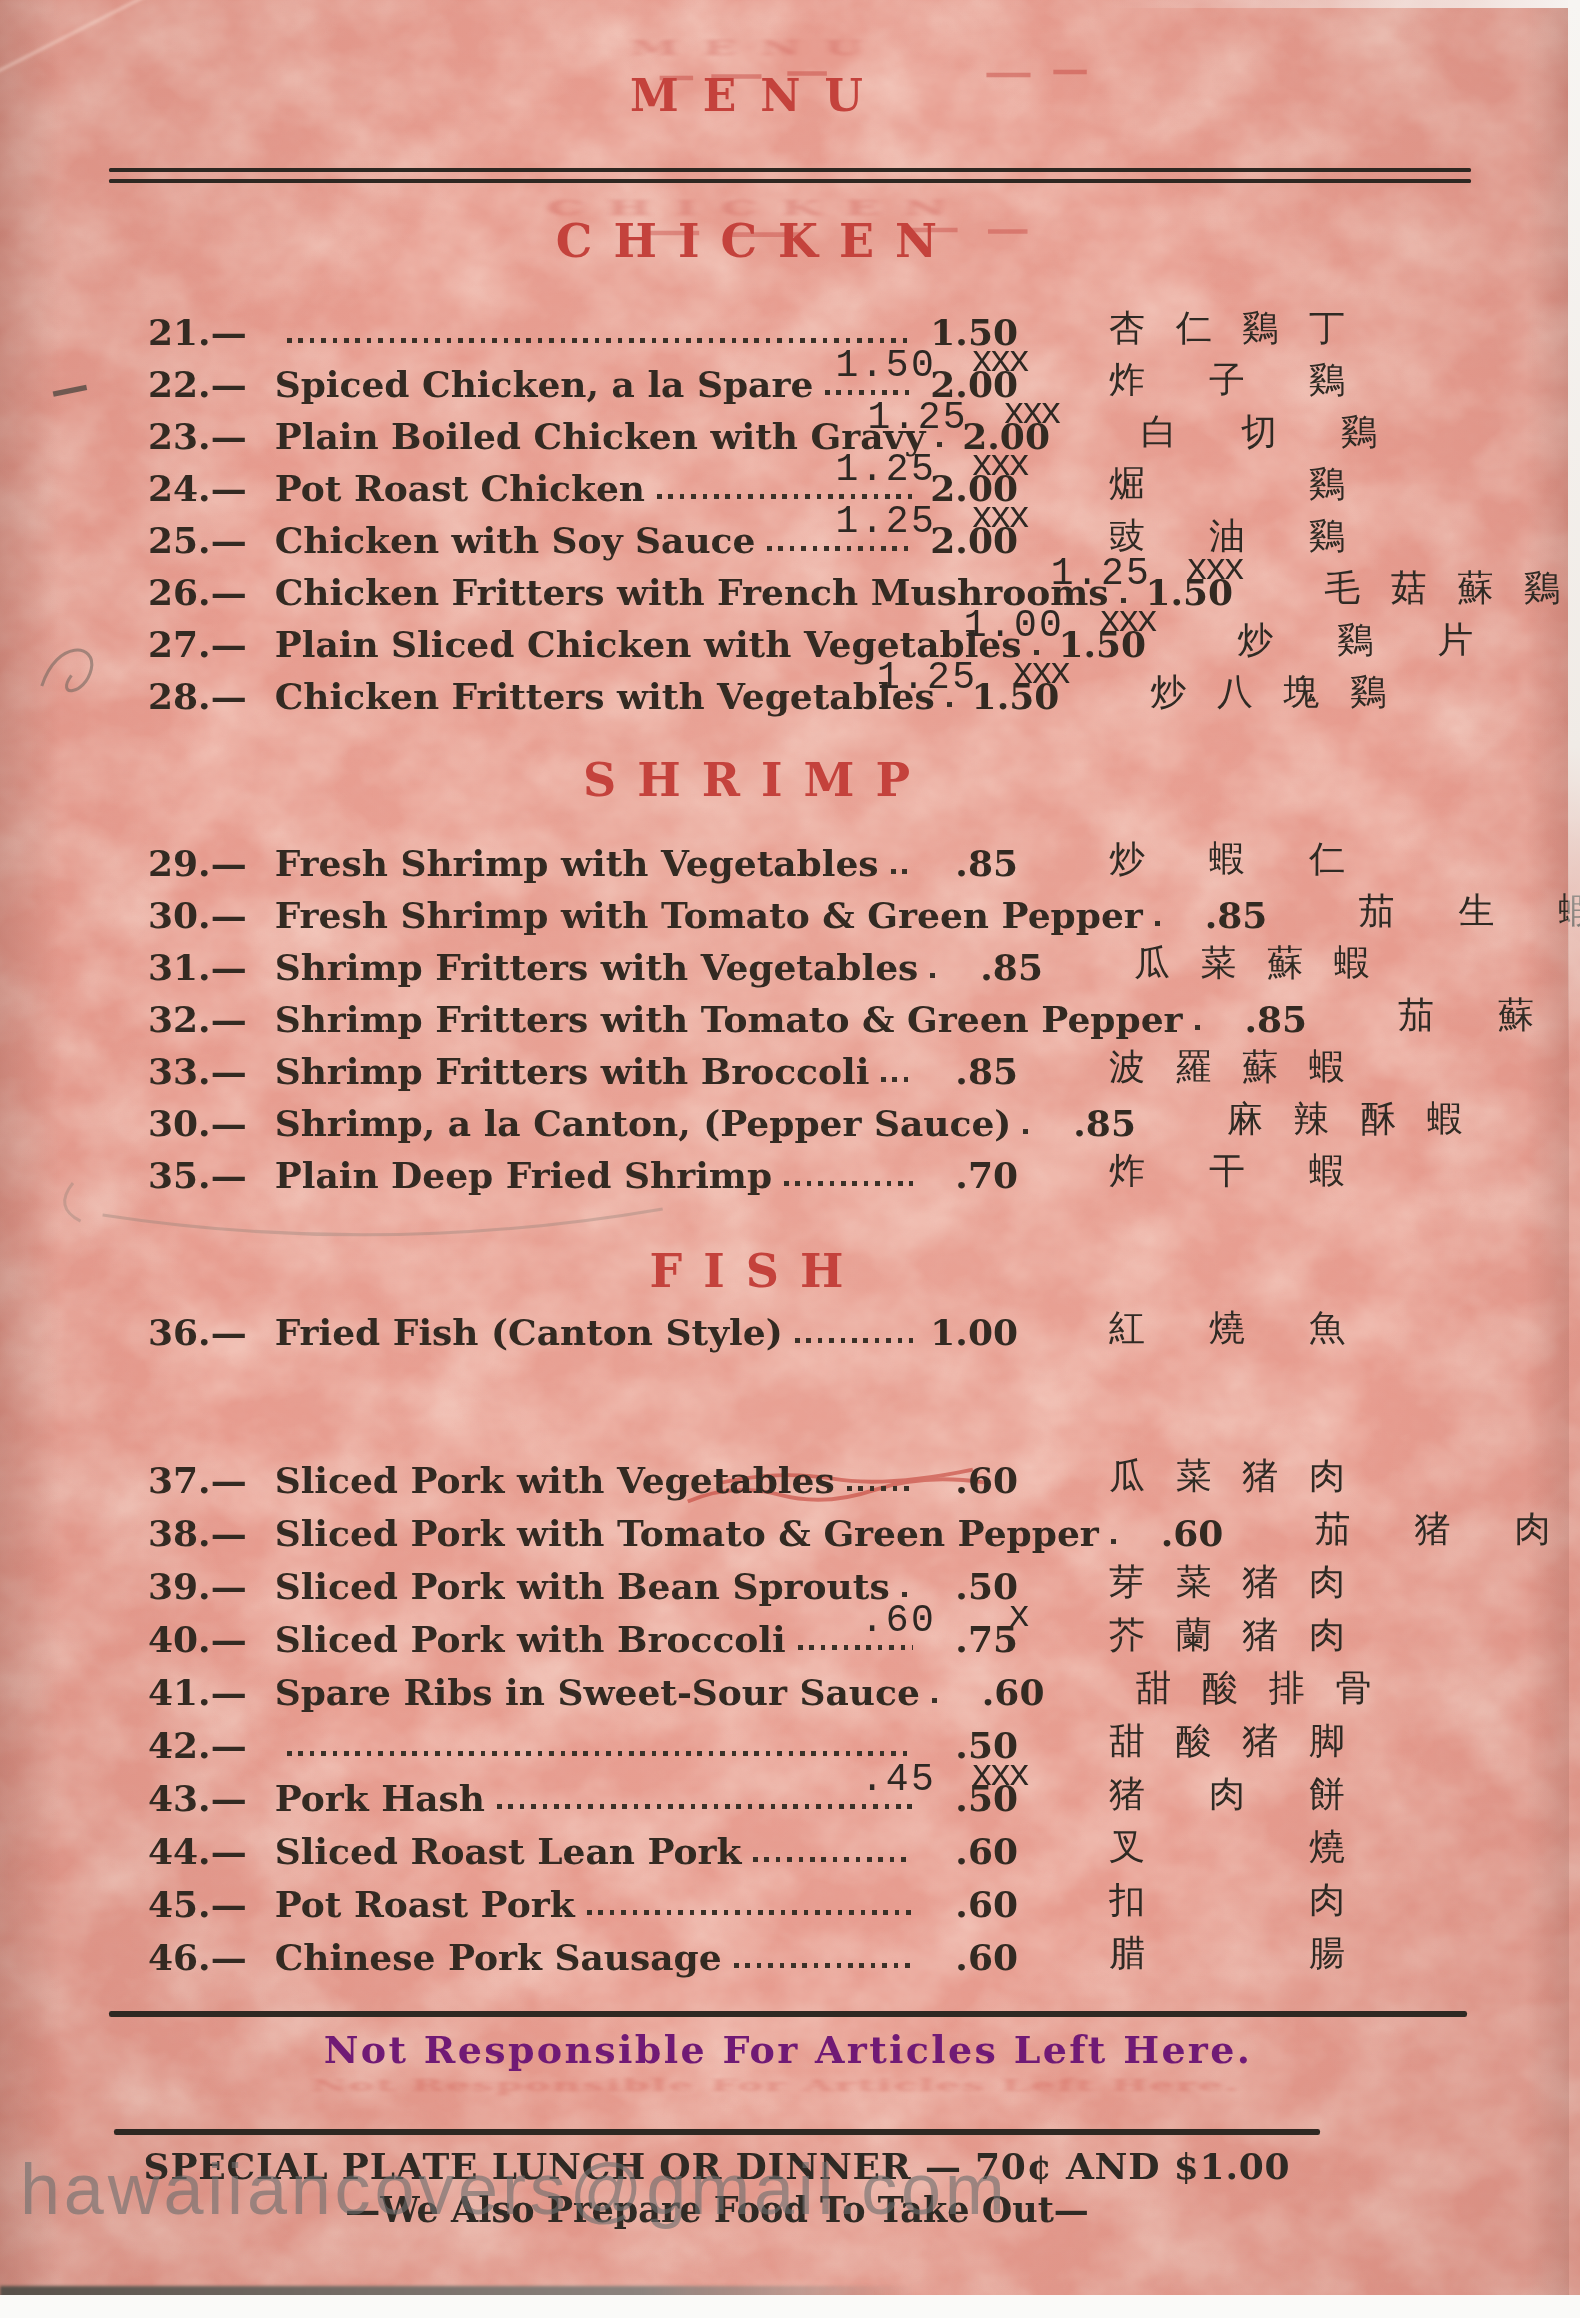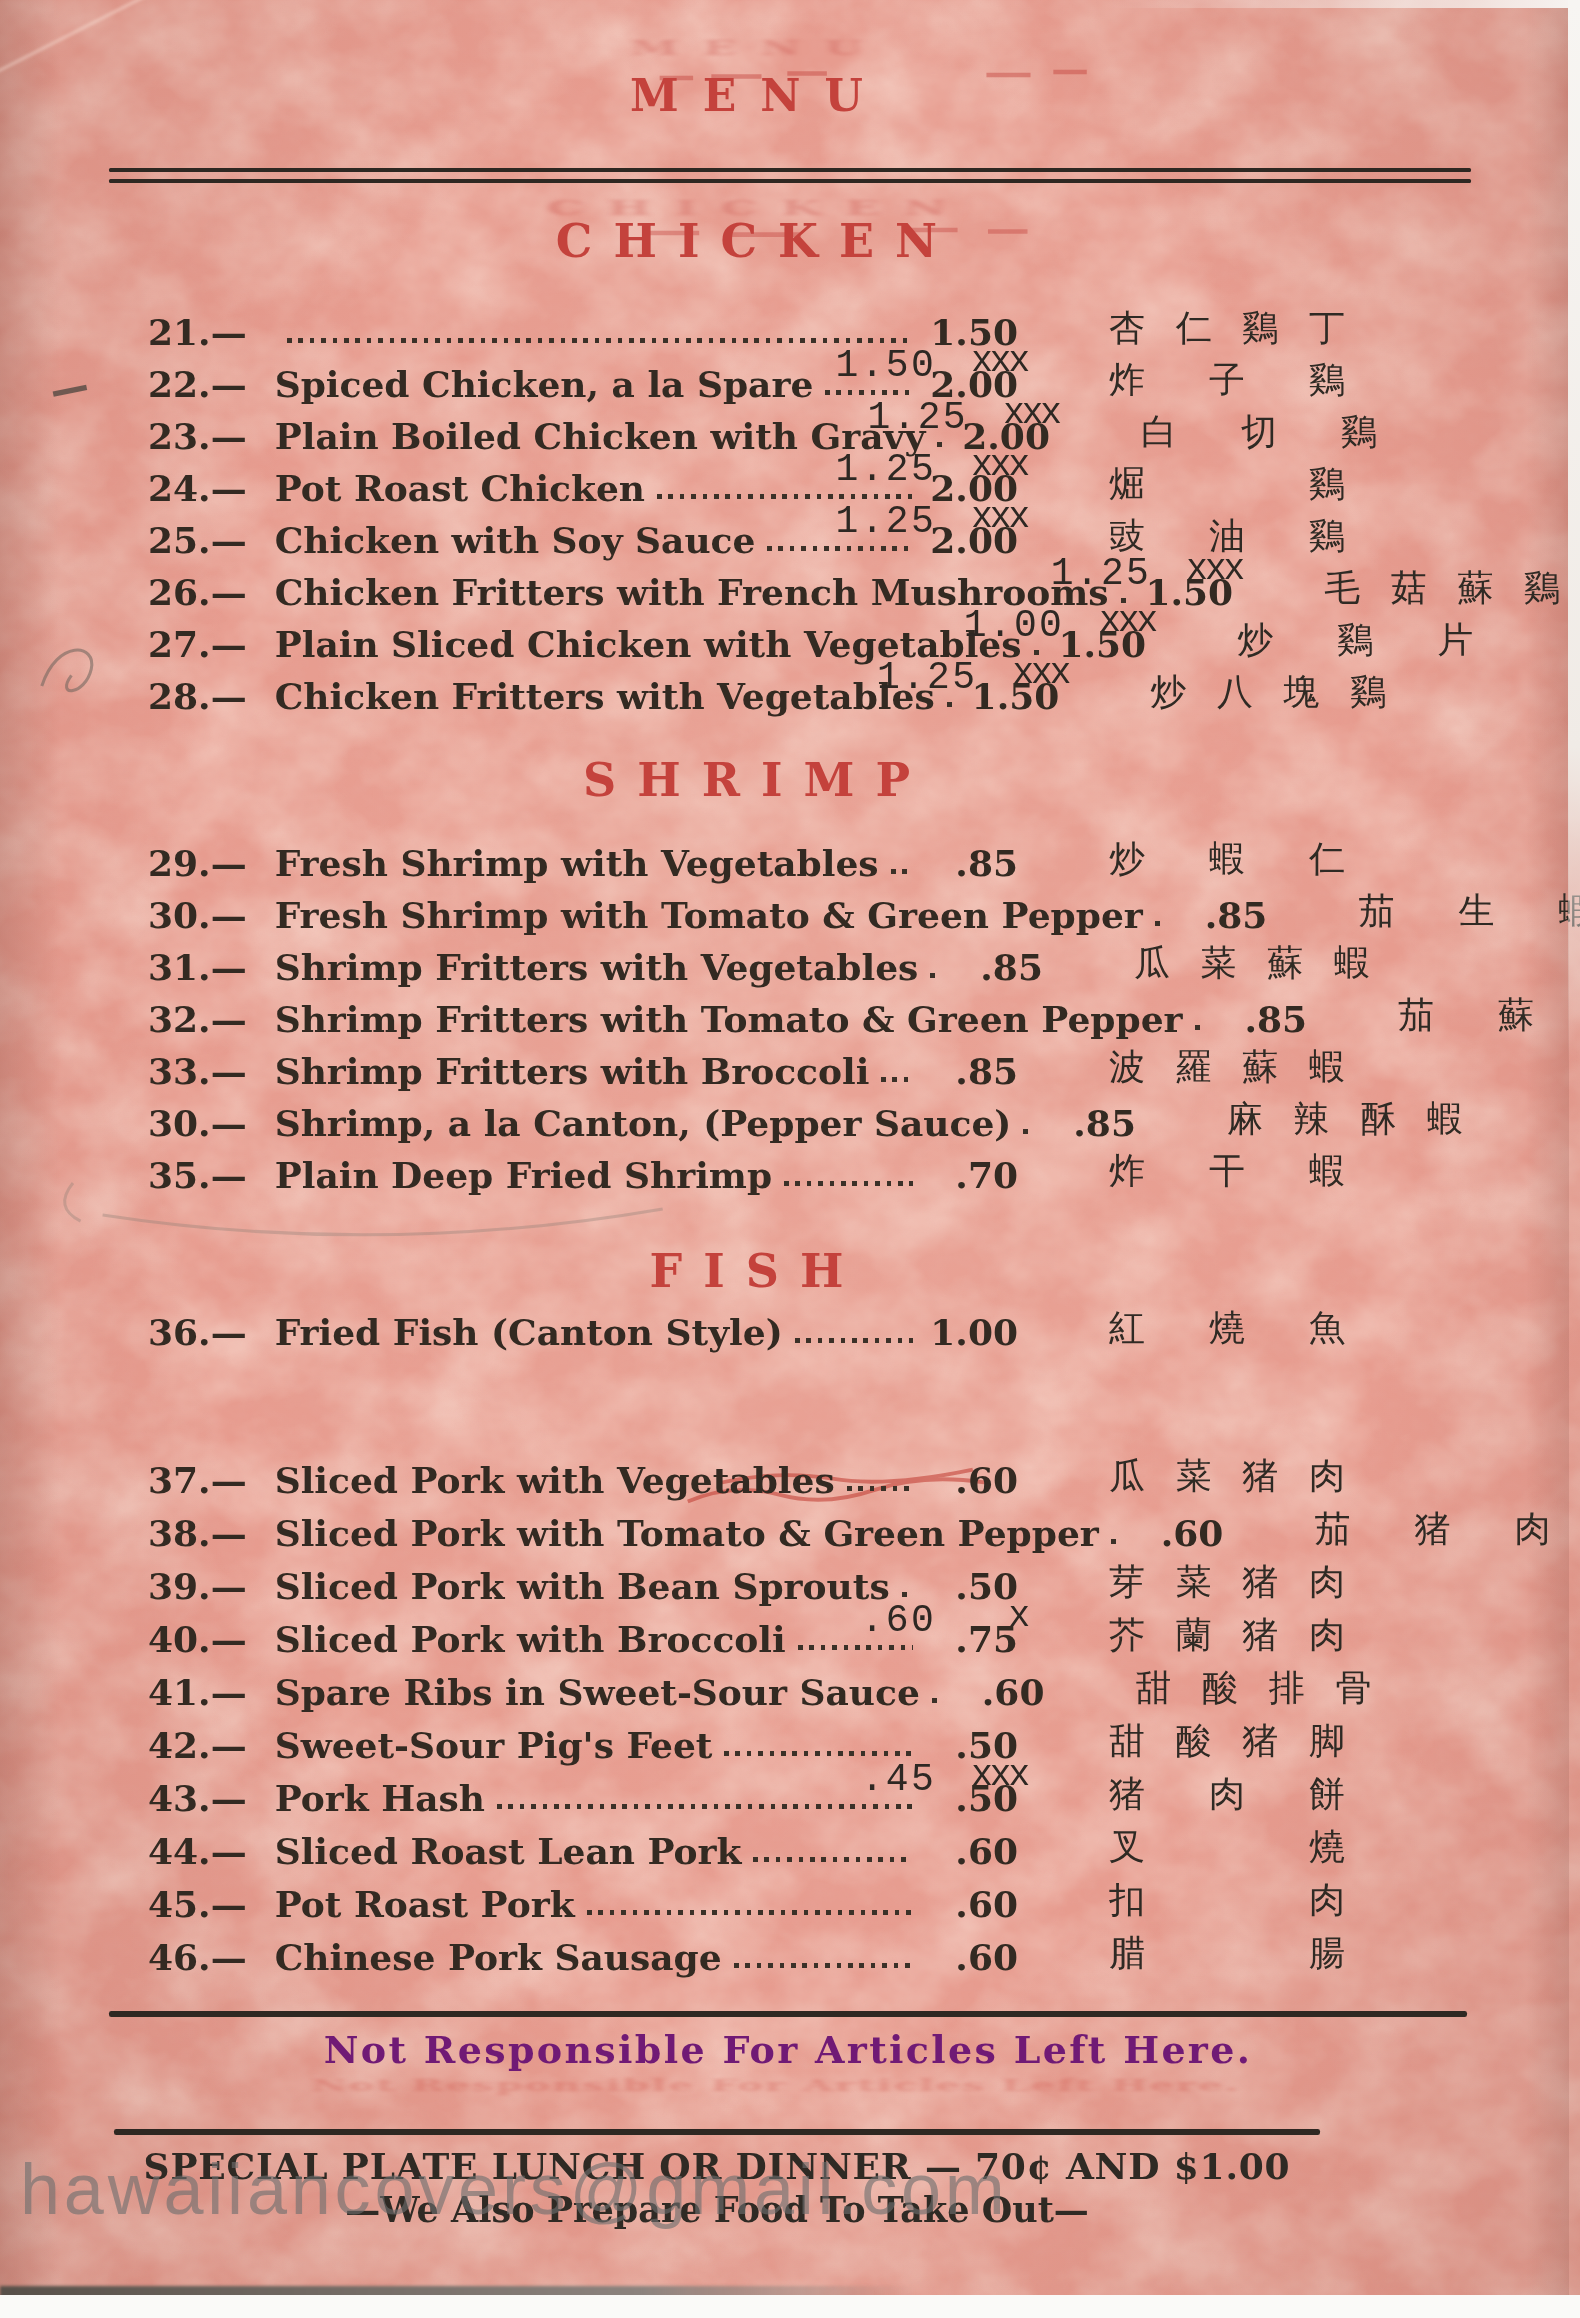--- a/index.html
+++ b/index.html
@@ -486,21 +486,20 @@
     <span class="cjk">
           <span>甜</span>
           <span>酸</span>
           <span>排</span>
           <span>骨</span>
         </span>
   </div>
 
   <div class="row">
     <span class="num">42.—</span>
-    <span class="nm">Sweet-Sour Pig's Feet</span>
     <span class="leader"></span>
     <span class="price">
       <span class="pp">.50</span>
       
       
     </span>
     <span class="cjk">
           <span>甜</span>
           <span>酸</span>
           <span>猪</span>

